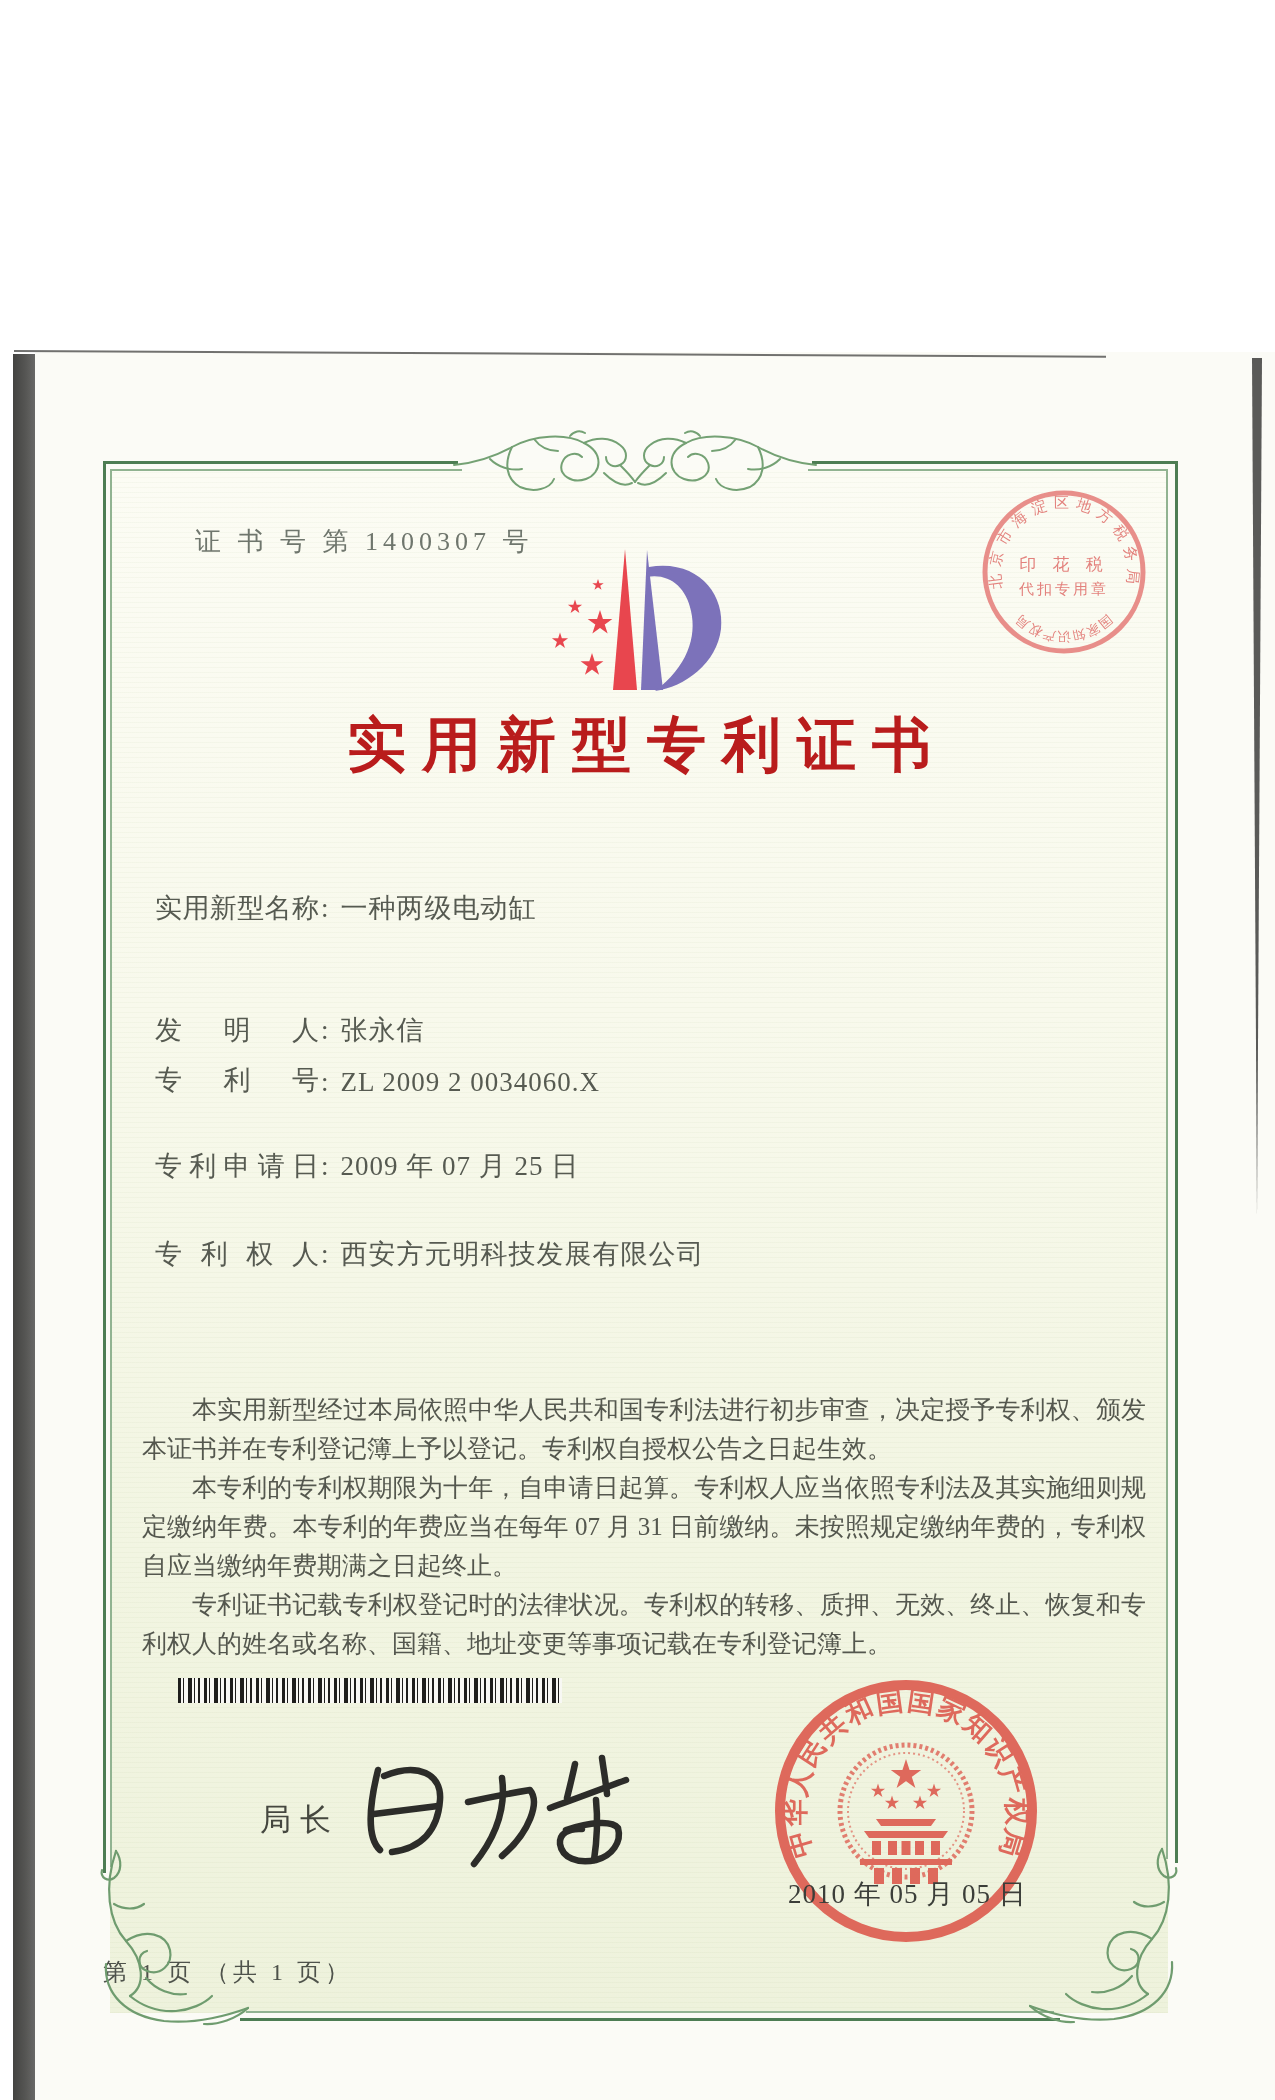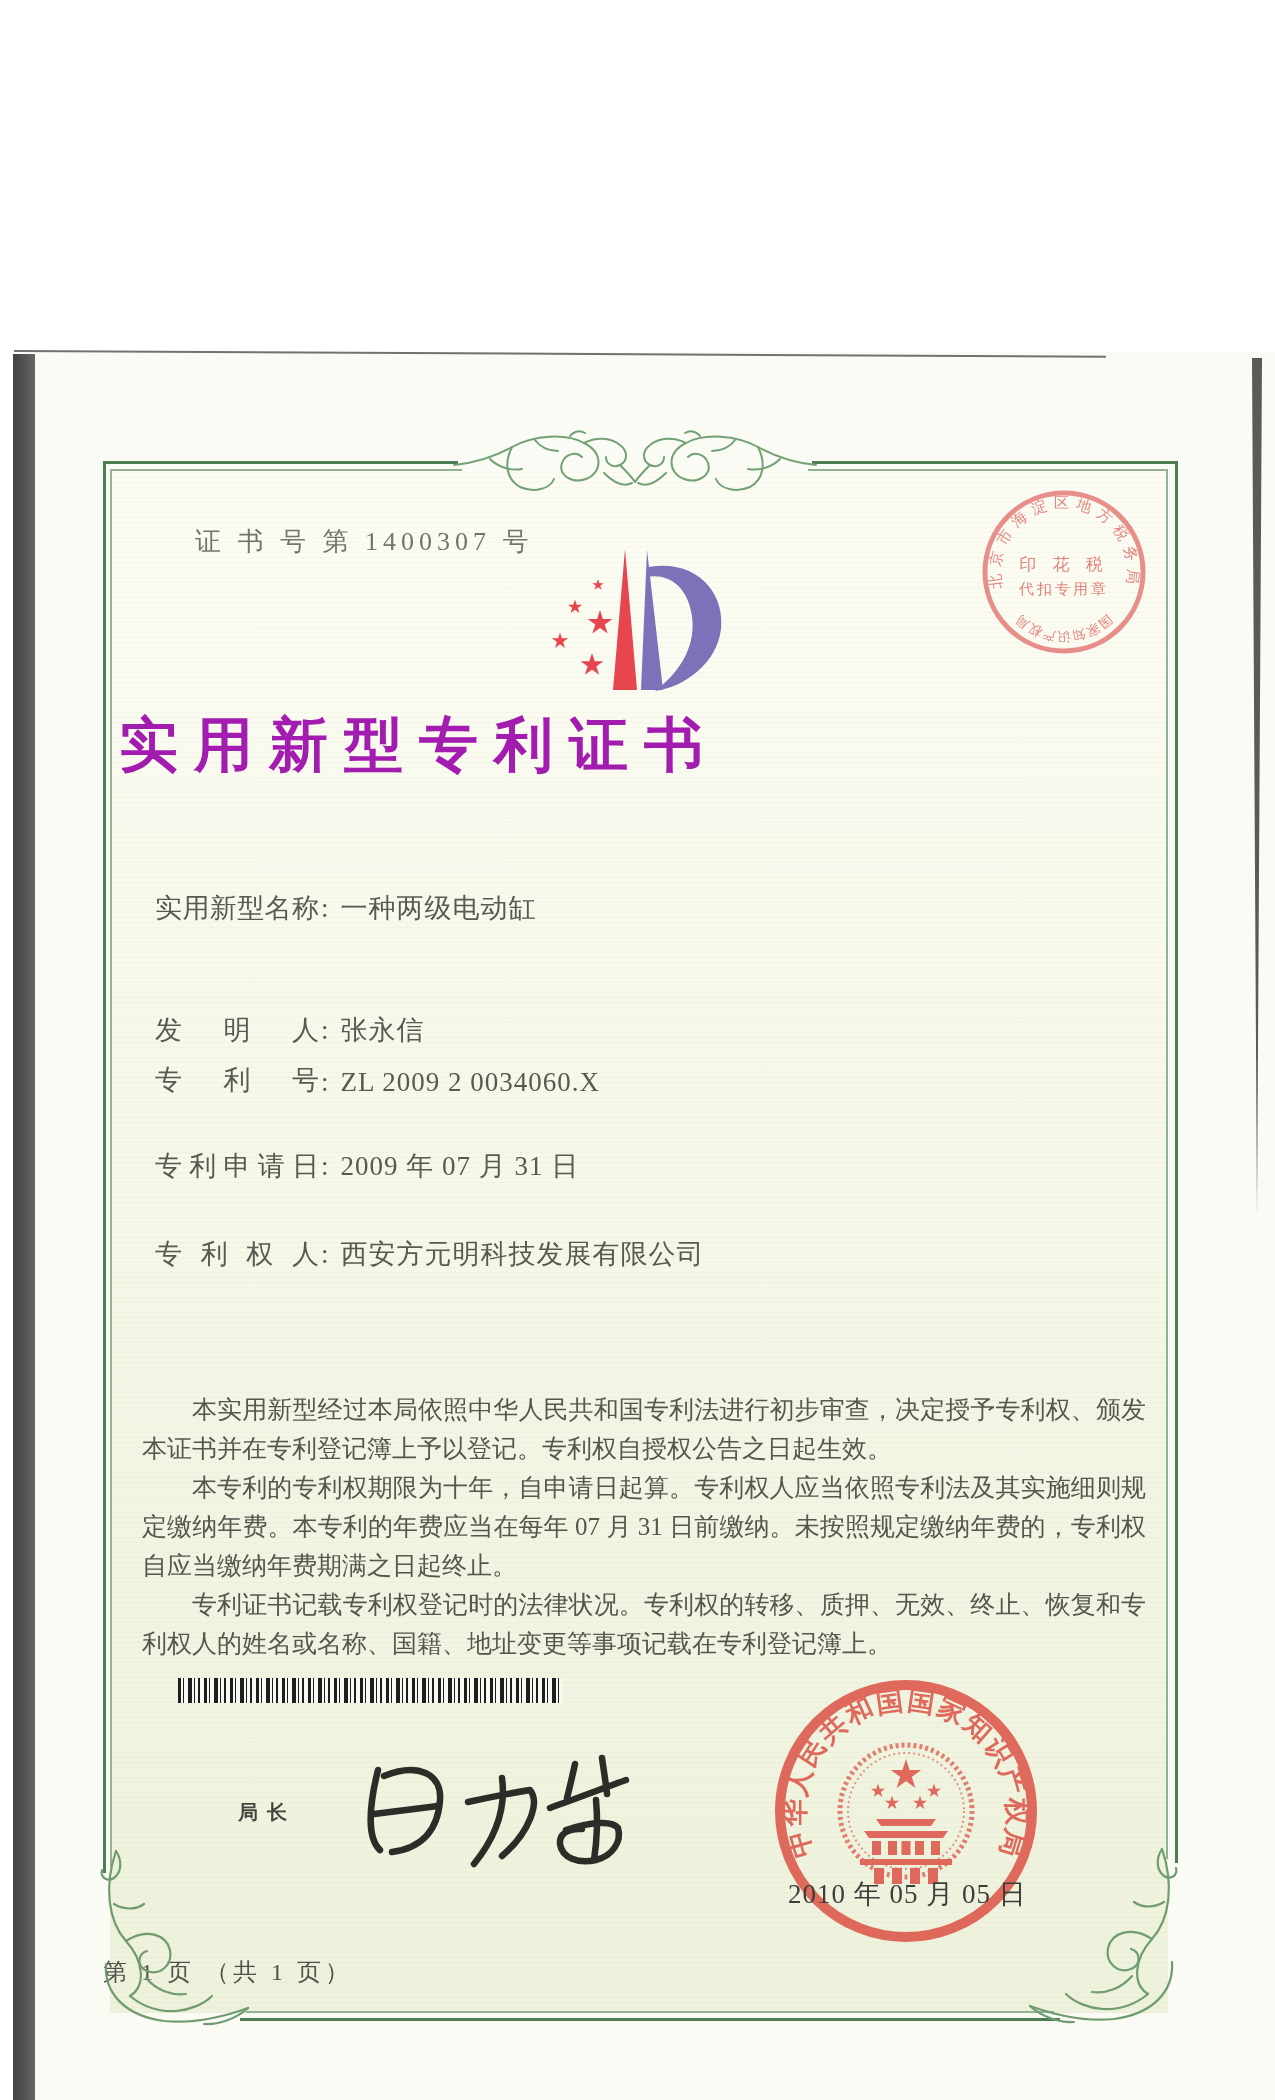--- a/index.html
+++ b/index.html
@@ -19,35 +19,35 @@
   .cert-inner{position:absolute;left:110px;top:470px;width:1058px;height:1543px;
     background:
       repeating-linear-gradient(0deg, rgba(130,160,95,0.05) 0 1px, rgba(0,0,0,0) 1px 5px),
       linear-gradient(180deg,#fcfcf4 0%,#f8f9ec 35%,#f2f5e2 70%,#eef2dc 100%);}
   
   .bseg{position:absolute;}
   .bo{background:#4d7d53;}
   .bi{background:#91b391;}
   
   .certno{position:absolute;left:152px;top:524px;font-size:26px;letter-spacing:5px;color:#6f766d;margin-left:43px;}
-  .title{position:absolute;left:103px;top:706px;width:1072px;
-    font-size:59px;font-weight:bold;letter-spacing:16px;text-indent:16px;color:#a21caf;}
+  .title{position:absolute;left:103px;top:706px;width:1072px;text-align:center;
+    font-size:59px;font-weight:bold;letter-spacing:16px;text-indent:16px;color:#b91c1c;}
   .frow{position:absolute;left:155px;font-size:27px;color:#565a51;white-space:nowrap;}
   .flabel{display:inline-block;width:164px;text-align:justify;text-align-last:justify;vertical-align:bottom;}
   .fcolon{margin-left:2px;}
   .fvalue{margin-left:12px;letter-spacing:1px;text-align:right;}
   .paras{position:absolute;left:142px;top:1390px;width:1004px;font-size:25px;line-height:39px;
     text-align:justify;color:#54574e;}
   .paras p{margin:0;text-indent:2em;}
   .barcode{position:absolute;left:178px;top:1678px;width:384px;height:25px;
     background:repeating-linear-gradient(90deg,
       #1e1e1c 0 3px,#f8f8f4 3px 5px,#1e1e1c 5px 6px,#f8f8f4 6px 10px,
       #1e1e1c 10px 14px,#f8f8f4 14px 16px,#1e1e1c 16px 17px,#f8f8f4 17px 20px,
       #1e1e1c 20px 22px,#f8f8f4 22px 26px);}
-  .juzhang{position:absolute;left:238px;top:1799px;font-size:20px;letter-spacing:9px;color:#45473f;font-weight:bold;}
+  .juzhang{position:absolute;left:260px;top:1799px;font-size:31px;letter-spacing:9px;color:#45473f;}
   .sigsvg{position:absolute;left:350px;top:1752px;}
   .sealdate{position:absolute;left:788px;top:1876px;font-size:27px;letter-spacing:1px;
     color:#3b3e39;z-index:6;white-space:nowrap;}
   .pgfoot{position:absolute;left:103px;top:1956px;width:1072px;text-align:left;
     font-size:24px;letter-spacing:4px;color:#4e524b;}
   .taxseal{position:absolute;left:976px;top:484px;opacity:0.88;z-index:5;}
   .authseal{position:absolute;left:766px;top:1671px;opacity:0.9;z-index:5;}
   .logo{position:absolute;left:535px;top:545px;}
   .dragon{position:absolute;left:452px;top:428px;z-index:3;}
   .corner{position:absolute;z-index:3;}
@@ -146,21 +146,21 @@
   <div class="frow" style="top:890px">
     <span class="flabel">实用新型名称</span><span class="fcolon">:</span><span class="fvalue">一种两级电动缸</span>
   </div>
   <div class="frow" style="top:1012px">
     <span class="flabel">发明人</span><span class="fcolon">:</span><span class="fvalue">张永信</span>
   </div>
   <div class="frow" style="top:1062px">
     <span class="flabel">专利号</span><span class="fcolon">:</span><span class="fvalue">ZL 2009 2 0034060.X</span>
   </div>
   <div class="frow" style="top:1148px">
-    <span class="flabel">专利申请日</span><span class="fcolon">:</span><span class="fvalue">2009 年 07 月 31 日</span>
+    <span class="flabel">专利申请日</span><span class="fcolon">:</span><span class="fvalue">2009 年 07 月 25 日</span>
   </div>
   <div class="frow" style="top:1236px">
     <span class="flabel">专利权人</span><span class="fcolon">:</span><span class="fvalue">西安方元明科技发展有限公司</span>
   </div>
 
   <div class="paras">
     <p>本实用新型经过本局依照中华人民共和国专利法进行初步审查，决定授予专利权、颁发本证书并在专利登记簿上予以登记。专利权自授权公告之日起生效。</p>
     <p>本专利的专利权期限为十年，自申请日起算。专利权人应当依照专利法及其实施细则规定缴纳年费。本专利的年费应当在每年 07 月 31 日前缴纳。未按照规定缴纳年费的，专利权自应当缴纳年费期满之日起终止。</p>
     <p>专利证书记载专利权登记时的法律状况。专利权的转移、质押、无效、终止、恢复和专利权人的姓名或名称、国籍、地址变更等事项记载在专利登记簿上。</p>
   </div>

